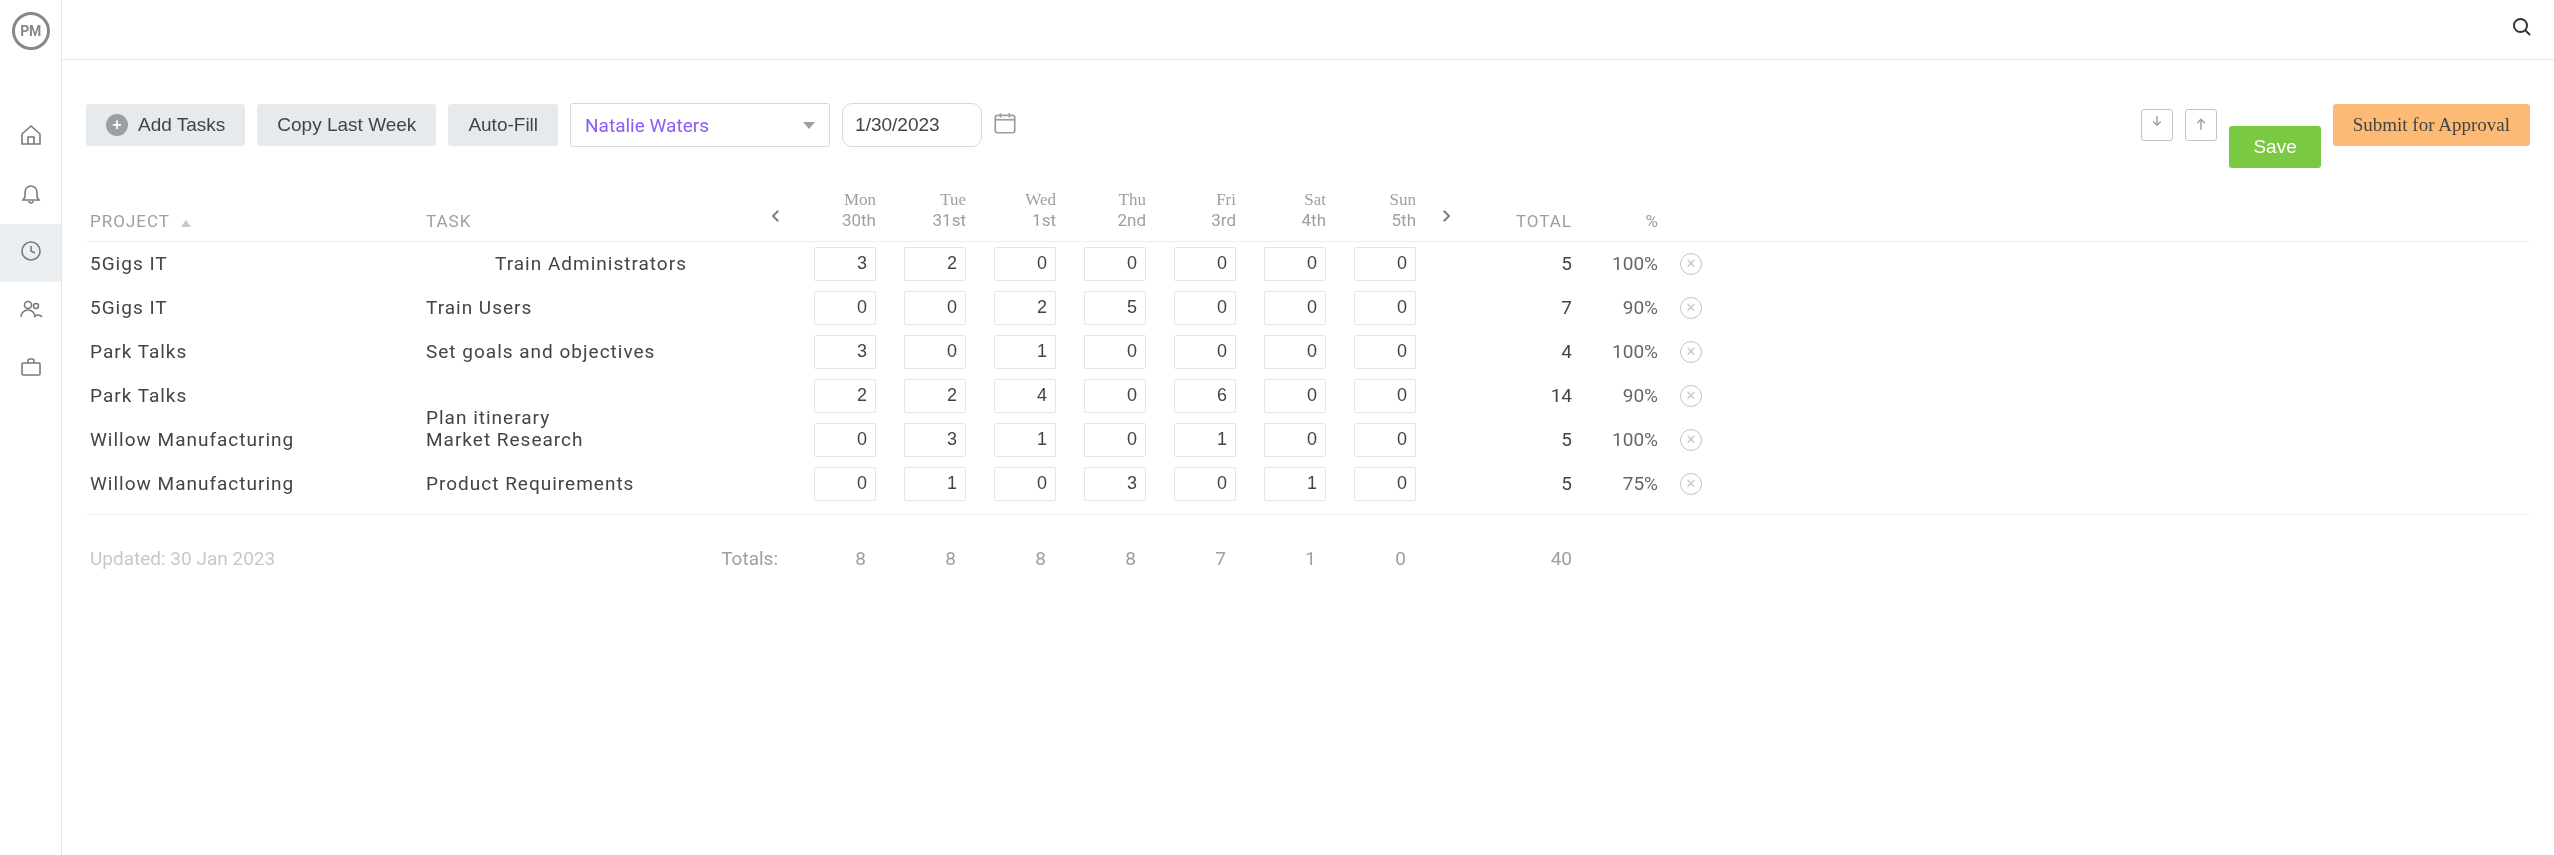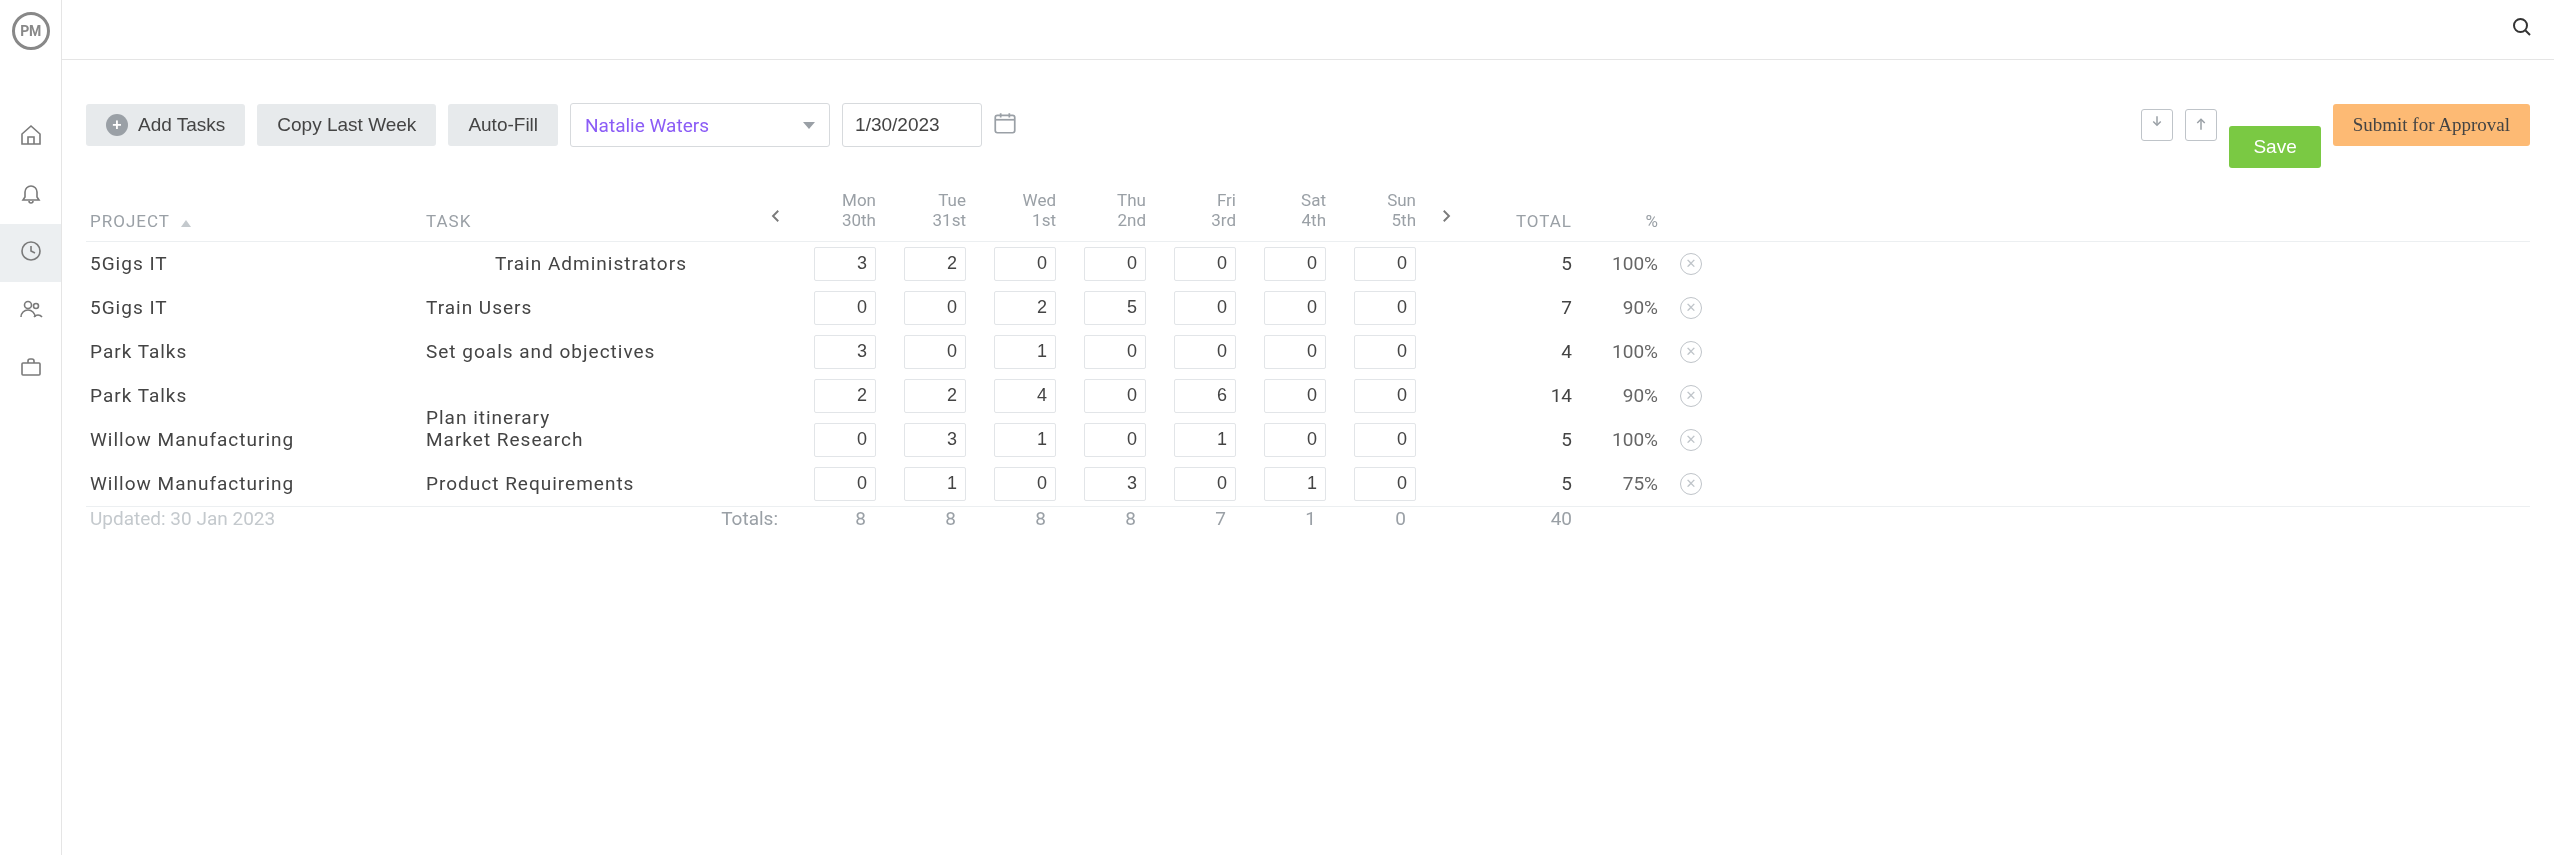--- a/index.html
+++ b/index.html
@@ -67,21 +67,21 @@
     border-radius:3px;
     height:44px; width:260px;
     display:flex; align-items:center; justify-content:space-between;
     padding:0 14px; color:#8b5cf6; cursor:pointer; font-size:19px;
   }
   .caret-down {
     width:0;height:0;border-left:6px solid transparent;border-right:6px solid transparent;border-top:7px solid #9aa0a6;
   }
   .date-field-wrap { display:flex; align-items:center; gap:10px; }
   .date-input {
-    border:1px solid #d7dadd; border-radius:3px; height:44px; width:140px;
+    border:1px solid #d7dadd; border-radius:10px; height:44px; width:140px;
     padding:0 12px; font-size:19px; color:#444;
   }
   .cal-icon { color:#9aa0a6; cursor:pointer; }
 
   .toolbar-right { margin-left:auto; display:flex; align-items:center; gap:12px; }
   .iconbtn {
     width:32px;height:32px;border:1.5px solid #bfc4c9;border-radius:3px;
     display:flex;align-items:center;justify-content:center;color:#9aa0a6;cursor:pointer;position:relative;
   }
   .btn-save { background:#7ac943; color:#fff; padding:10px 24px;margin-top:44px; }
@@ -91,21 +91,21 @@
   .sheet { margin-top:22px; }
   .head-row {
     display:flex; align-items:flex-end; border-bottom:1px solid #eceff1;
     padding-bottom:10px; color:#9aa0a6; font-size:17px;
     text-transform:none;
   }
   .col-project { width:340px; padding-left:4px; letter-spacing:1px; }
   .col-task { width:330px; letter-spacing:1px;}
   .col-chevron { width:40px; display:flex; align-items:center; justify-content:center; cursor:pointer; color:#7a7a7a; font-size:26px;}
   .col-day { width:90px; text-align:right; padding-right:10px; line-height:1.2; }
-  .col-day .dow { display:block; }
+  .col-day .dow { display:block;font-family:Liberation Serif, serif; }
   .col-day .dnum { display:block; }
   .col-total { width:120px; text-align:right; padding-right:14px; letter-spacing:1px;}
   .col-pct { width:80px; text-align:right; padding-right:8px; }
   .col-del { width:50px; }
 
   .sort-caret { display:inline-block; margin-left:6px; width:0;height:0;border-left:5px solid transparent;border-right:5px solid transparent;border-bottom:7px solid #c4c9cd;}
 
   .data-row {
     display:flex; align-items:center; height:44px;
     color:#444; font-size:19px;
@@ -119,22 +119,22 @@
   .cell-day { width:90px; display:flex; justify-content:flex-end; padding-right:10px; }
   .cell-total { width:120px; text-align:right; padding-right:14px; }
   .cell-pct { width:80px; text-align:right; padding-right:8px; color:#666;}
   .cell-del { width:50px; display:flex; justify-content:center; }
   .del-circle {
     width:22px;height:22px;border:1.5px solid #bfc4c9;border-radius:50%;
     display:flex;align-items:center;justify-content:center;color:#bfc4c9;cursor:pointer;font-size:13px;line-height:1;
   }
 
   .totals-row {
-    display:flex; align-items:flex-start; height:56px;
-    border-top:1px solid #eceff1; 
+    display:flex; align-items:flex-end; height:56px;
+    border-top:1px solid #eceff1; margin-top:8px;
     color:#9aa0a6; font-size:19px;
   }
   .totals-label { text-align:right; padding-right:18px; }
   .updated { width:670px; padding-left:4px; color:#c4c9cd; }
   .totals-cell { width:90px; text-align:right; padding-right:20px; }
 </style>
 </head>
 <body>
 
 <div class="app">

